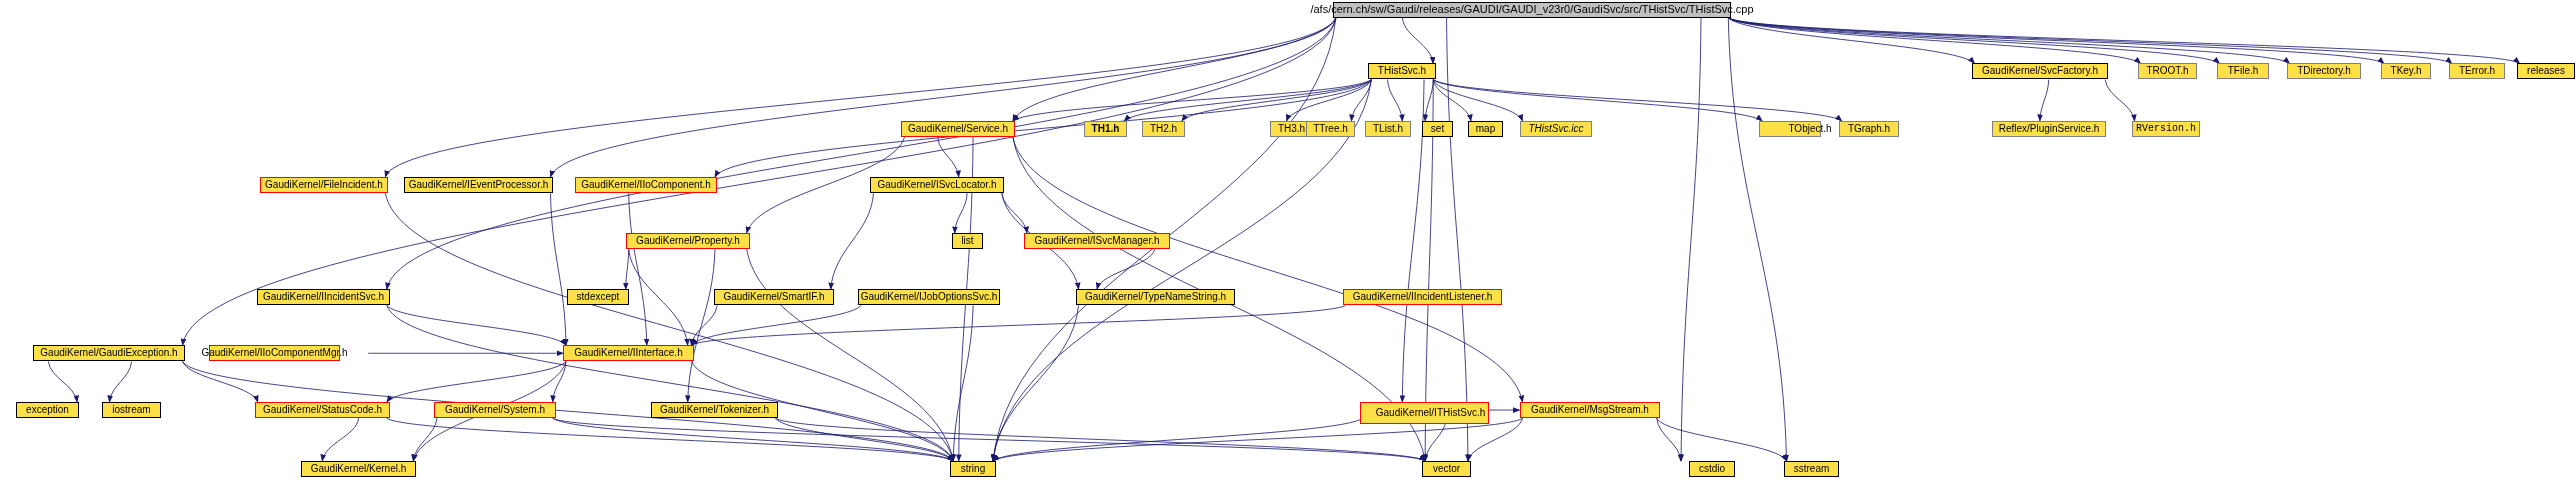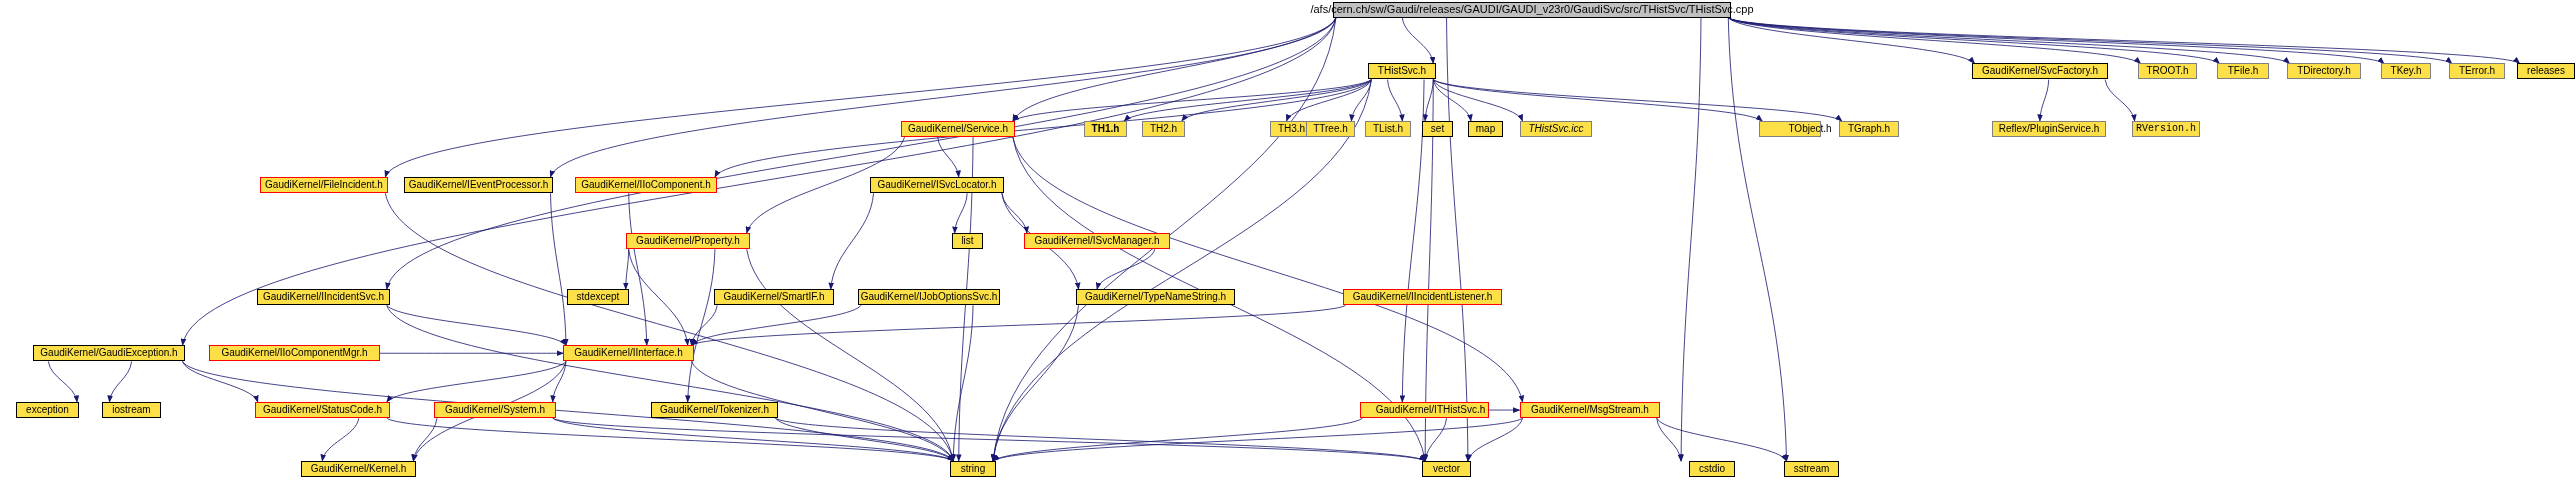--- a/index.html
+++ b/index.html
@@ -208,42 +208,42 @@
     </div>
     <div class="node black" style="left: 1076px; top: 289px; width: 159px; height: 16px;">
       <span>GaudiKernel/TypeNameString.h</span>
     </div>
     <div class="node red" style="left: 1343px; top: 289px; width: 159px; height: 16px;">
       <span>GaudiKernel/IIncidentListener.h</span>
     </div>
     <div class="node black" style="left: 33px; top: 345px; width: 152px; height: 16px;">
       <span>GaudiKernel/GaudiException.h</span>
     </div>
-    <div class="node red" style="left: 209px; top: 345px; width: 171px; height: 16px; align-items: center;">
+    <div class="node red" style="left: 209px; top: 345px; width: 131px; height: 16px; align-items: center;">
       <span>GaudiKernel/IIoComponentMgr.h</span>
     </div>
     <div class="node red" style="left: 563px; top: 345px; width: 131px; height: 16px;">
       <span>GaudiKernel/IInterface.h</span>
     </div>
     <div class="node black" style="left: 16px; top: 402px; width: 63px; height: 16px;">
       <span>exception</span>
     </div>
     <div class="node black" style="left: 102px; top: 402px; width: 59px; height: 16px;">
       <span>iostream</span>
     </div>
     <div class="node red" style="left: 255px; top: 402px; width: 135px; height: 16px;">
       <span>GaudiKernel/StatusCode.h</span>
     </div>
     <div class="node red" style="left: 434px; top: 402px; width: 122px; height: 16px;">
       <span>GaudiKernel/System.h</span>
     </div>
     <div class="node black" style="left: 651px; top: 402px; width: 127px; height: 16px;">
       <span>GaudiKernel/Tokenizer.h</span>
     </div>
-    <div class="node red" style="left: 1360px; top: 402px; width: 129px; height: 16px; padding-left: 12px;">
+    <div class="node red" style="left: 1360px; top: 402px; width: 129px; height: 22px; padding-left: 12px;">
       <span>GaudiKernel/ITHistSvc.h</span>
     </div>
     <div class="node red" style="left: 1520px; top: 402px; width: 140px; height: 16px;">
       <span>GaudiKernel/MsgStream.h</span>
     </div>
     <div class="node black" style="left: 301px; top: 461px; width: 115px; height: 16px;">
       <span>GaudiKernel/Kernel.h</span>
     </div>
     <div class="node black" style="left: 950px; top: 461px; width: 46px; height: 16px;">
       <span>string</span>

